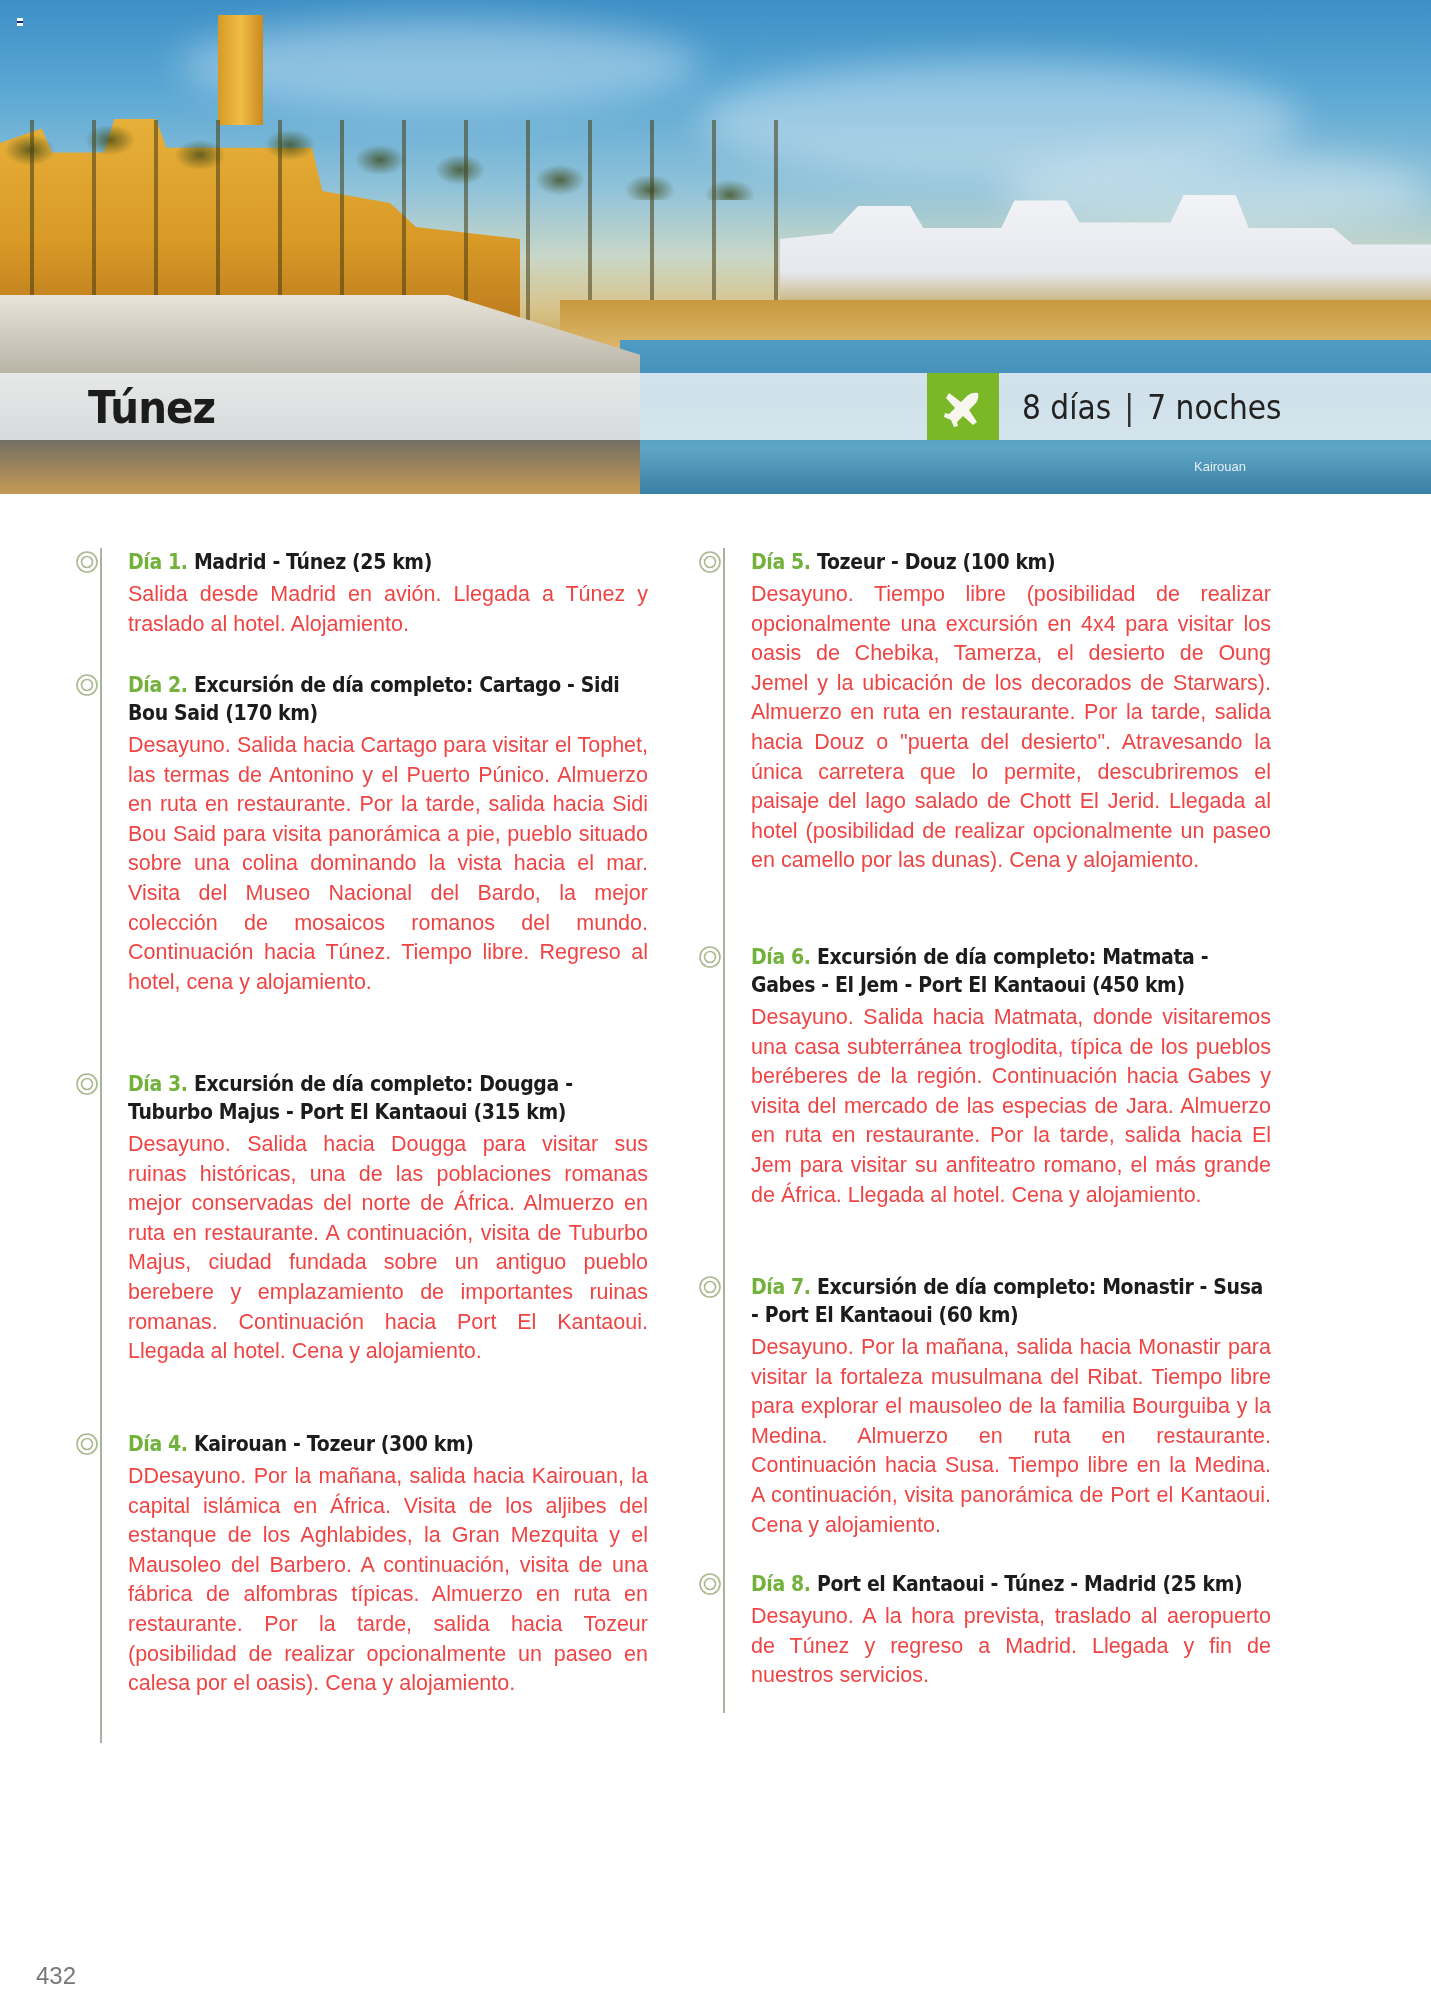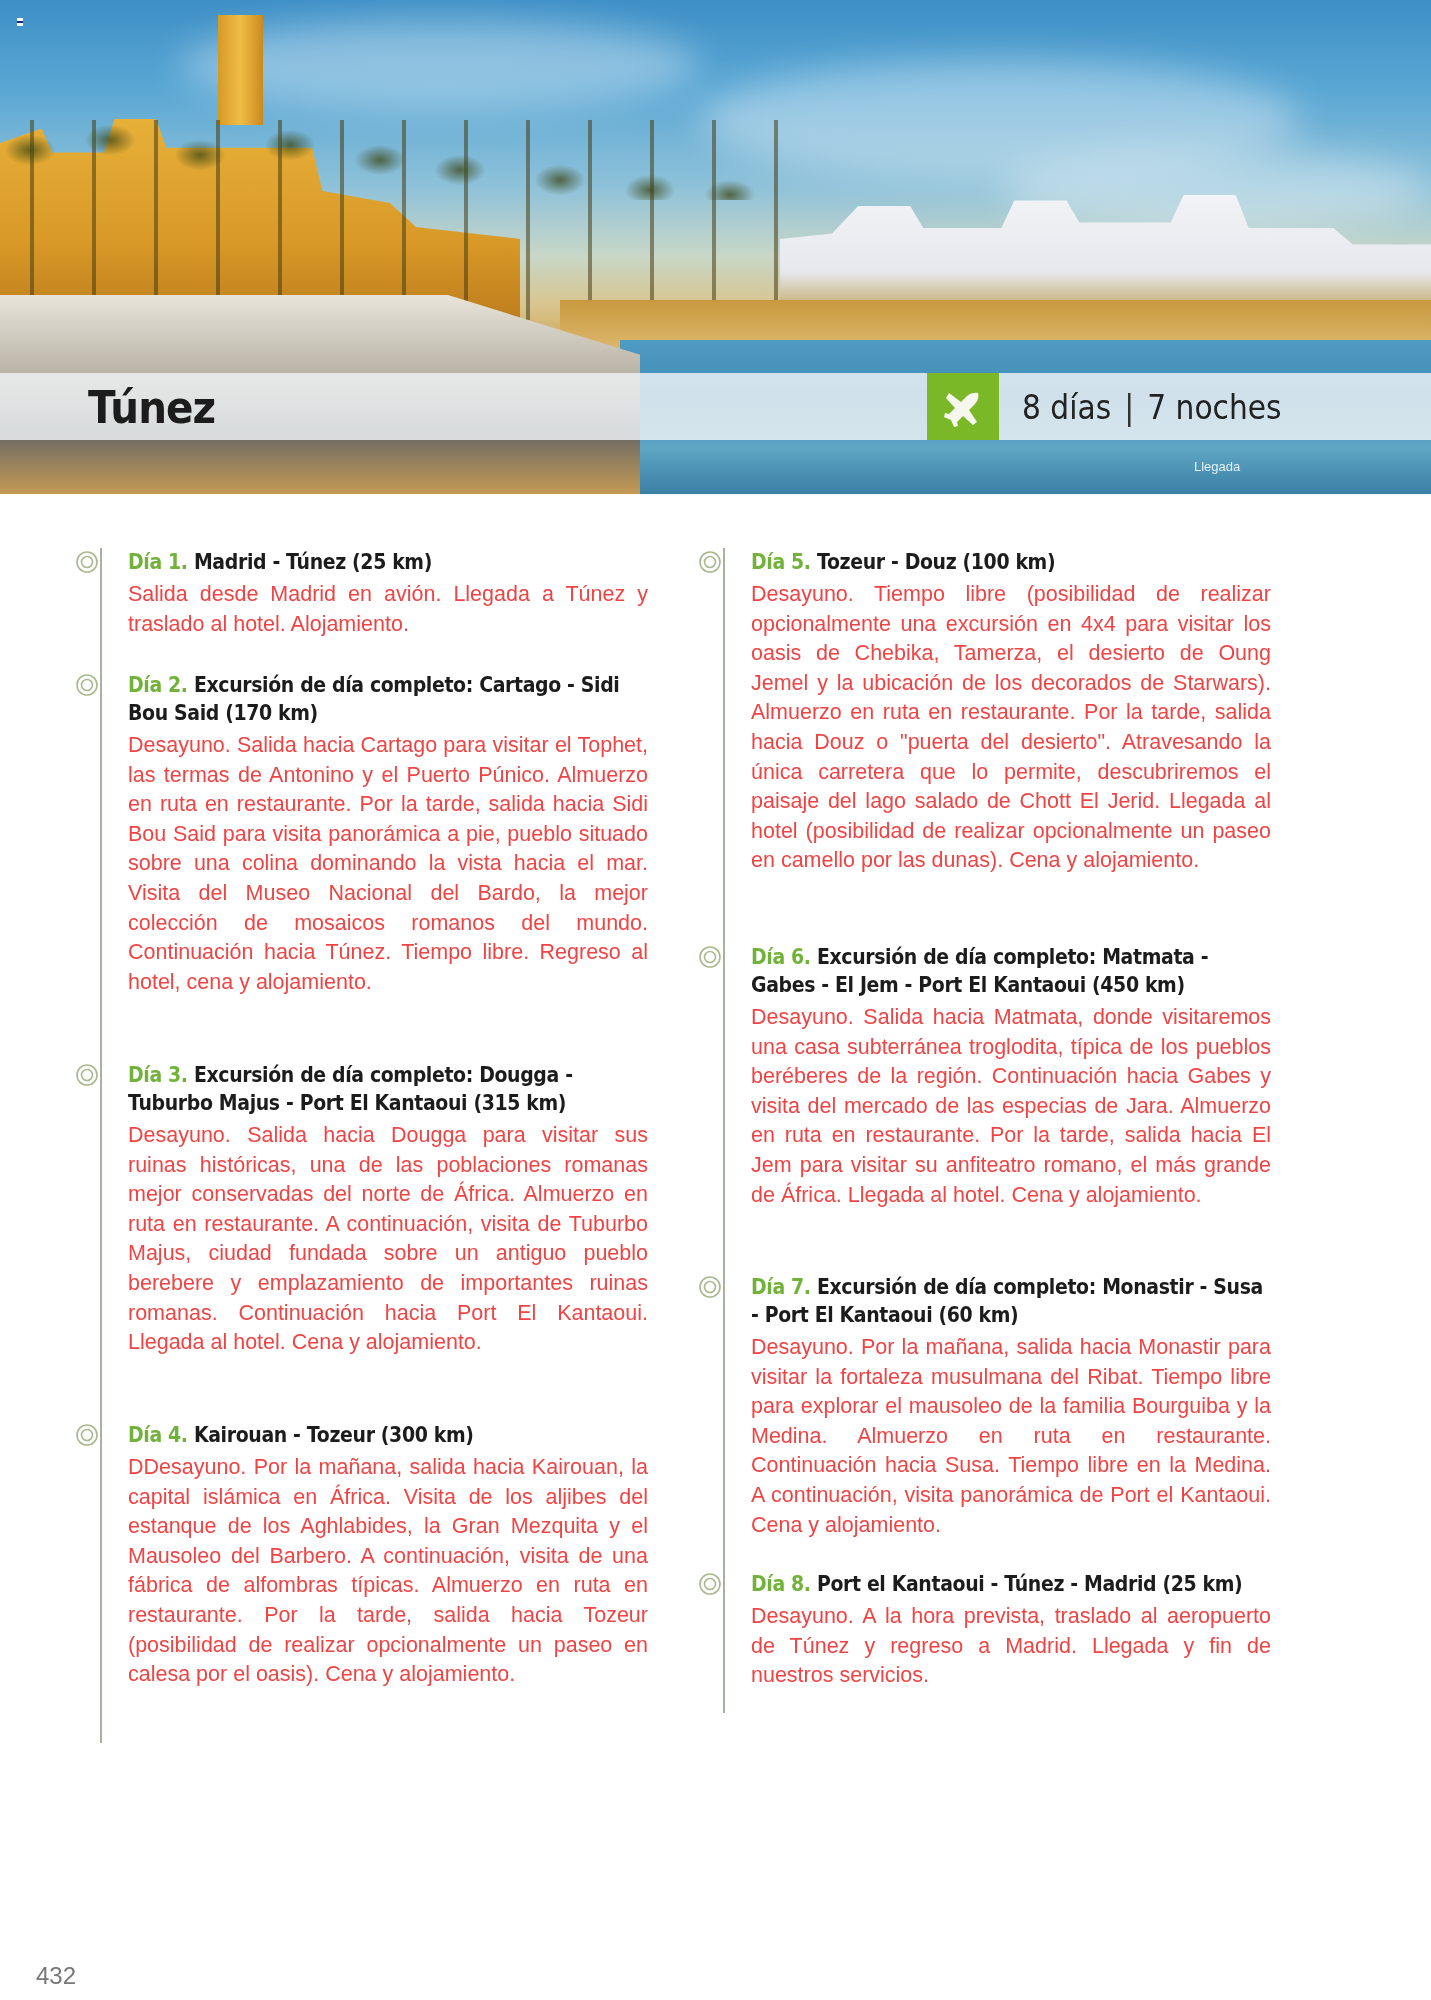--- a/index.html
+++ b/index.html
@@ -136,21 +136,21 @@
 <div class="plane-box">
   <svg width="44" height="40" viewBox="0 0 44 40">
     <path d="M8 6 L20 15 L26 9 C29 6 34 5 37 6 C38 9 37 14 34 17 L28 23 L36 35 L32 38 L22 29 L16 35 L17 39 L13 40 L10 33 L3 30 L4 26 L8 27 L14 21 L5 11 Z" fill="#f7f7ef"></path>
   </svg>
 </div>
 <div class="duration">
   <span>8 días</span>
   <span class="sep">|</span>
   <span>7 noches</span>
 </div>
-<div class="photo-caption">Llegada</div>
+<div class="photo-caption">Kairouan</div>
 
 <div class="timeline-line" style="left:100px;top:548px;height:1195px;"></div>
 <div class="col col-left">
 
   <div class="day" style="height:123px;">
     <span class="day-marker">
       <svg width="24" height="24" viewBox="0 0 24 24">
           <circle cx="12" cy="12" r="10" fill="#fff" stroke="#a9b98f" stroke-width="1.6"></circle>
           <circle cx="12" cy="12" r="5.5" fill="none" stroke="#a9b98f" stroke-width="1.6"></circle>
         </svg>
@@ -169,21 +169,21 @@
           <circle cx="12" cy="12" r="5.5" fill="none" stroke="#a9b98f" stroke-width="1.6"></circle>
         </svg>
     </span>
     <div class="day-heading">
       <span class="day-num">Día 2.</span>
       <span>Excursión de día completo: Cartago - Sidi Bou Said (170 km)</span>
     </div>
     <p class="day-body">Desayuno. Salida hacia Cartago para visitar el Tophet, las termas de Antonino y el Puerto Púnico. Almuerzo en ruta en restaurante. Por la tarde, salida hacia Sidi Bou Said para visita panorámica a pie, pueblo situado sobre una co­lina dominando la vista hacia el mar. Visita del Museo Nacional del Bardo, la mejor colección de mosaicos romanos del mundo. Continuación ha­cia Túnez. Tiempo libre. Regreso al hotel, cena y alojamiento.</p>
   </div>
 
-  <div class="day" style="height:360px;">
+  <div class="day" style="height:360px;margin-top:9px;">
     <span class="day-marker">
       <svg width="24" height="24" viewBox="0 0 24 24">
           <circle cx="12" cy="12" r="10" fill="#fff" stroke="#a9b98f" stroke-width="1.6"></circle>
           <circle cx="12" cy="12" r="5.5" fill="none" stroke="#a9b98f" stroke-width="1.6"></circle>
         </svg>
     </span>
     <div class="day-heading">
       <span class="day-num">Día 3.</span>
       <span>Excursión de día completo: Dougga - Tuburbo Majus - Port El Kantaoui (315 km)</span>
     </div>

